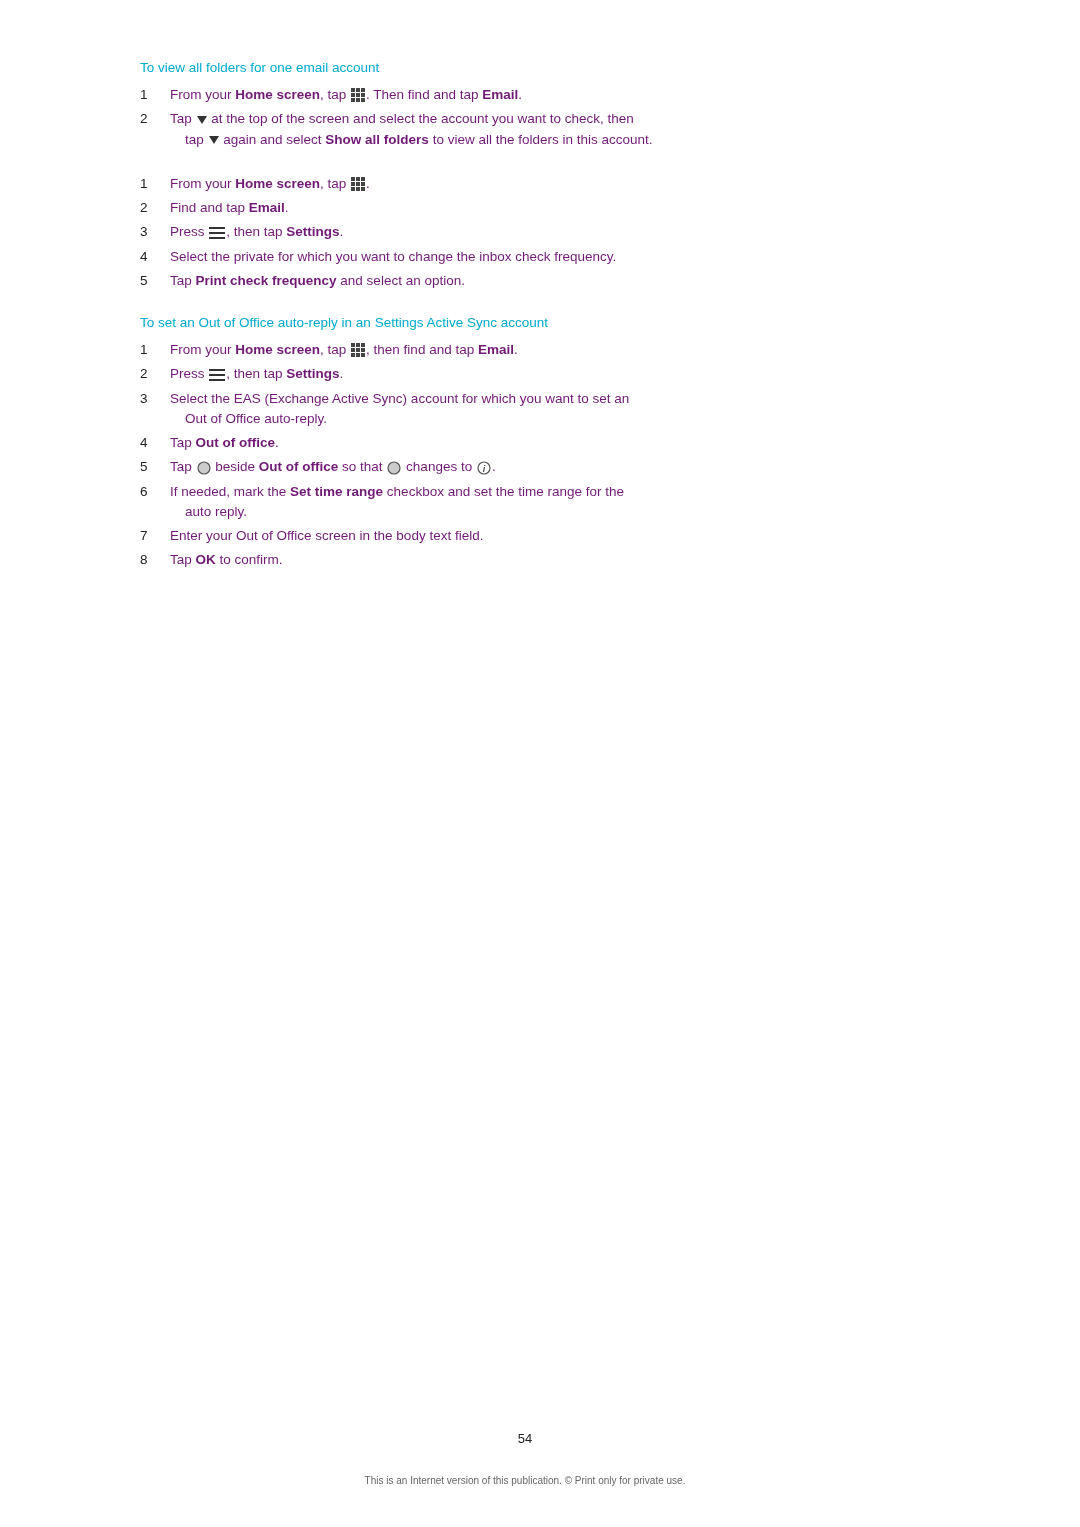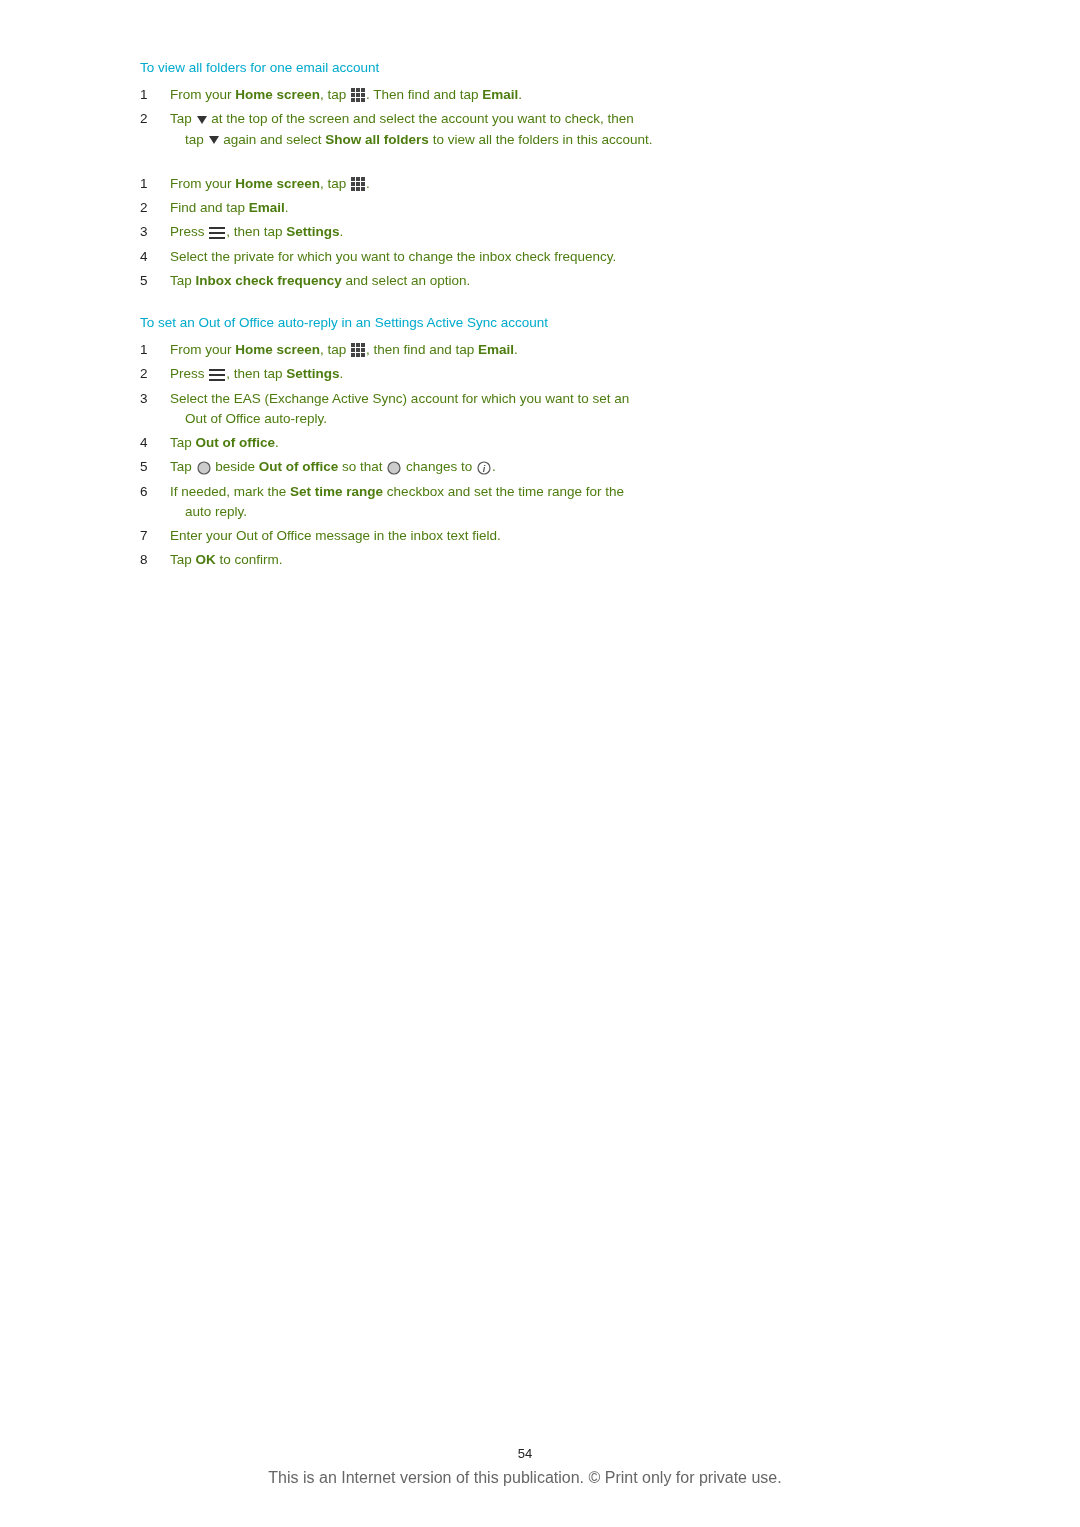--- a/index.html
+++ b/index.html
@@ -52,44 +52,44 @@
     }
 
     .step-number {
       min-width: 30px;
       color: #222222;
       font-size: 13.5px;
     }
 
     .step-text {
       flex: 1;
-      color: #4d7c0f;
+      color: #701a75;
     }
 
     .step-text b {
       font-weight: bold;
     }
 
     .page-footer {
       position: absolute;
       bottom: 40px;
       left: 0;
       right: 0;
       text-align: center;
     }
 
     .page-number {
       font-size: 13px;
       color: #222;
       display: block;
-      margin-bottom: 8px;
+      margin-bottom: 25px;
     }
 
     .footer-note {
-      font-size: 16px;
+      font-size: 10px;
       color: #666;
     }
   </style>
 </head>
 <body>
 
 <div class="page-container">
 
   <div class="section">
     <div class="section-heading">To view all folders for one email account</div>
@@ -146,21 +146,21 @@
               <rect x="0" y="5" width="16" height="2" fill="#333"></rect>
               <rect x="0" y="10" width="16" height="2" fill="#333"></rect>
             </svg>, then tap <b>Settings</b>.</span>
       </li>
       <li class="step-item">
         <span class="step-number">4</span>
         <span class="step-text">Select the private for which you want to change the inbox check frequency.</span>
       </li>
       <li class="step-item">
         <span class="step-number">5</span>
-        <span class="step-text">Tap <b>Inbox check frequency</b> and select an option.</span>
+        <span class="step-text">Tap <b>Print check frequency</b> and select an option.</span>
       </li>
     </ol>
   </div>
 
   <div class="section">
     <div class="section-heading">To set an Out of Office auto-reply in an Settings Active Sync account</div>
     <ol class="step-list">
       <li class="step-item">
         <span class="step-number">1</span>
         <span class="step-text">From your <b>Home screen</b>, tap <svg width="14" height="14" viewBox="0 0 14 14" style="vertical-align:middle;margin:0 1px;" xmlns="http://www.w3.org/2000/svg">
@@ -201,21 +201,21 @@
               <circle cx="7" cy="7" r="6" fill="none" stroke="#555" stroke-width="1.2"></circle>
               <text x="7" y="10.5" text-anchor="middle" font-size="9" font-style="italic" font-weight="bold" fill="#555">i</text>
             </svg>.</span>
       </li>
       <li class="step-item">
         <span class="step-number">6</span>
         <span class="step-text">If needed, mark the <b>Set time range</b> checkbox and set the time range for the<br>&nbsp;&nbsp;&nbsp;&nbsp;auto reply.</span>
       </li>
       <li class="step-item">
         <span class="step-number">7</span>
-        <span class="step-text">Enter your Out of Office message in the inbox text field.</span>
+        <span class="step-text">Enter your Out of Office screen in the body text field.</span>
       </li>
       <li class="step-item">
         <span class="step-number">8</span>
         <span class="step-text">Tap <b>OK</b> to confirm.</span>
       </li>
     </ol>
   </div>
 
   <div class="page-footer">
     <span class="page-number">54</span>

